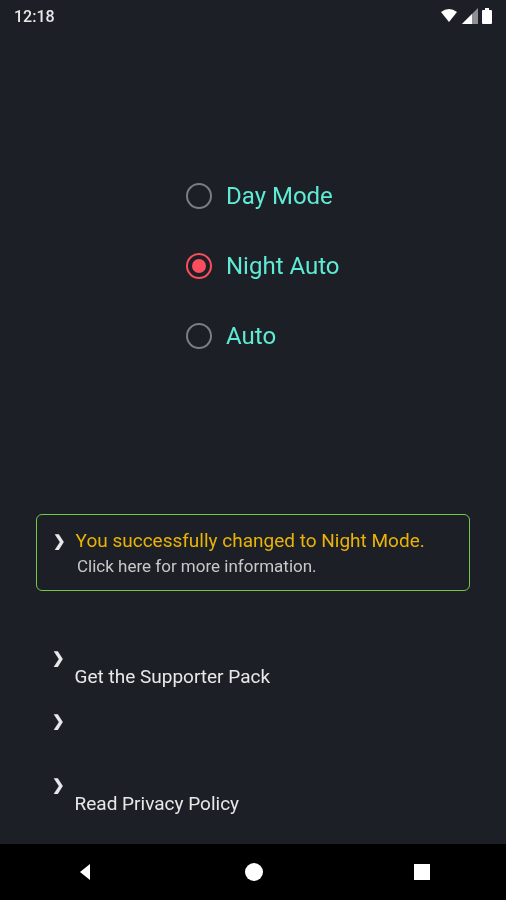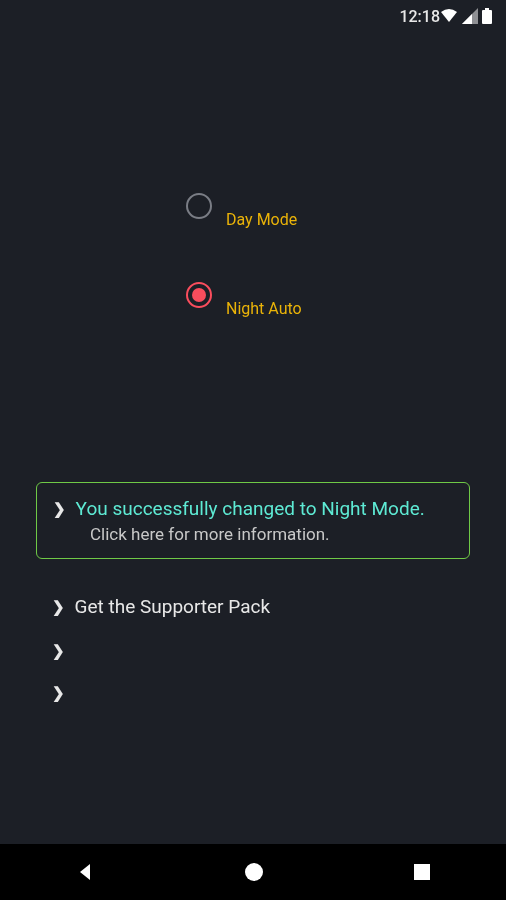--- a/index.html
+++ b/index.html
@@ -12,21 +12,21 @@
       height: 900px;
       background: #1c1f26;
       font-family: -apple-system, BlinkMacSystemFont, 'Segoe UI', Roboto, sans-serif;
       color: #e8e8e8;
       position: relative;
       overflow: hidden;
     }
     .status-bar {
       height: 32px;
       display: flex;
-      justify-content: flex-end;
+      justify-content: space-between;
       align-items: center;
       padding: 0 14px;
       font-size: 16px;
       font-weight: 500;
     }
     .status-right {
       display: flex;
       align-items: center;
       gap: 4px;
     }
@@ -58,60 +58,60 @@
     .radio-circle.selected {
       border-color: #fa4d5d;
     }
     .radio-inner {
       width: 14px;
       height: 14px;
       border-radius: 50%;
       background: #fa4d5d;
     }
     .radio-label {
-      font-size: 16px;
-      color: #eab308;
-      margin-top: 28px;
+      font-size: 24px;
+      color: #5eead4;
     }
     .links-section {
       margin-top: 164px;
       padding: 0 36px;
     }
     .success-box {
       border: 1.5px solid #6fc946;
       border-radius: 6px;
       padding: 14px 16px;
       margin-bottom: 24px;
       cursor: pointer;
     }
     .success-main {
       display: flex;
       align-items: center;
       gap: 10px;
     }
     .success-title {
       font-size: 19px;
-      color: #5eead4;
+      color: #eab308;
     }
     .success-sub {
       font-size: 17px;
       color: #c8c8c8;
-      margin-left: 37px;
+      margin-left: 24px;
       margin-top: 4px;
     }
     .link-item {
       display: flex;
       align-items: center;
       gap: 10px;
       padding: 12px 16px;
       cursor: pointer;
     }
     .link-text {
       font-size: 19px;
       color: #e8e8e8;
+      margin-top: 38px;
     }
     .chevron {
       font-size: 15px;
       font-weight: bold;
       color: #e8e8e8;
     }
     .nav-bar {
       position: absolute;
       bottom: 0;
       left: 0;
@@ -151,40 +151,45 @@
     <div class="radio-item">
       <div class="radio-circle"></div>
       <span class="radio-label">Day Mode</span>
     </div>
     <div class="radio-item">
       <div class="radio-circle selected">
         <div class="radio-inner"></div>
       </div>
       <span class="radio-label">Night Auto</span>
     </div>
+    <div class="radio-item">
+      <div class="radio-circle"></div>
+      <span class="radio-label">Auto</span>
+    </div>
   </div>
 
   <div class="links-section">
     <div class="success-box">
       <div class="success-main">
         <span class="chevron">❯</span>
         <span class="success-title">You successfully changed to Night Mode.</span>
       </div>
       <div class="success-sub">Click here for more information.</div>
     </div>
 
     <div class="link-item">
       <span class="chevron">❯</span>
       <span class="link-text">Get the Supporter Pack</span>
     </div>
     <div class="link-item">
       <span class="chevron">❯</span>
     </div>
     <div class="link-item">
       <span class="chevron">❯</span>
+      <span class="link-text">Read Privacy Policy</span>
     </div>
   </div>
 </div>
 
 <div class="nav-bar">
   <svg class="nav-icon" width="22" height="22" viewBox="0 0 22 22">
       <path d="M16 3 L6 11 L16 19 Z" fill="#fff"></path>
     </svg>
   <svg class="nav-icon" width="22" height="22" viewBox="0 0 22 22">
       <circle cx="11" cy="11" r="9" fill="#fff"></circle>

